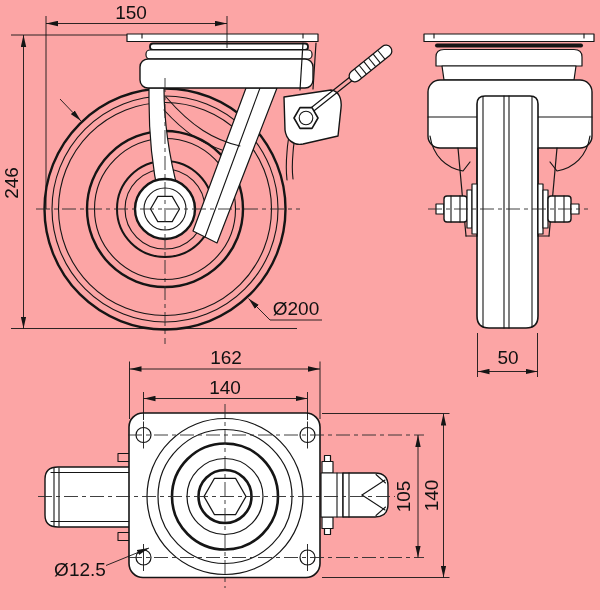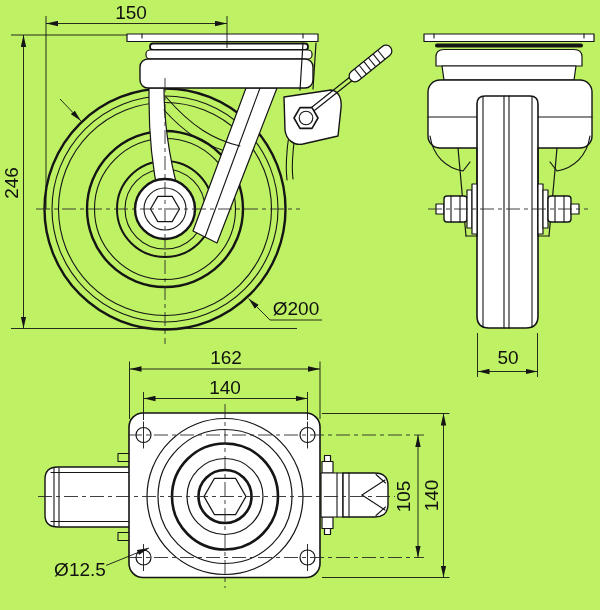--- a/index.html
+++ b/index.html
@@ -1,16 +1,16 @@
 <!DOCTYPE html>
 <html><head>
 <meta charset="utf-8">
 <style>
   html,body{margin:0;padding:0;background:#ffffff;}
-  .stage{position:relative;width:600px;height:610px;background:#bef264;overflow:hidden;
+  .stage{position:relative;width:600px;height:610px;background:#fca5a5;overflow:hidden;
          font-family:"Liberation Sans",sans-serif;}
   svg{display:block;}
   
   .o   {fill:none;stroke:#151515;stroke-width:1.2;stroke-linecap:round;stroke-linejoin:round;}
   .ow  {fill:#ffffff;stroke:#151515;stroke-width:1.2;stroke-linejoin:round;}
   .ow14{fill:#ffffff;stroke:#151515;stroke-width:1.4;stroke-linejoin:round;}
   .ow16{fill:#ffffff;stroke:#151515;stroke-width:1.6;stroke-linejoin:round;}
   .t24 {stroke-width:2.4;}
   .t26 {stroke-width:2.6;}
   .t20 {stroke-width:2.0;}

